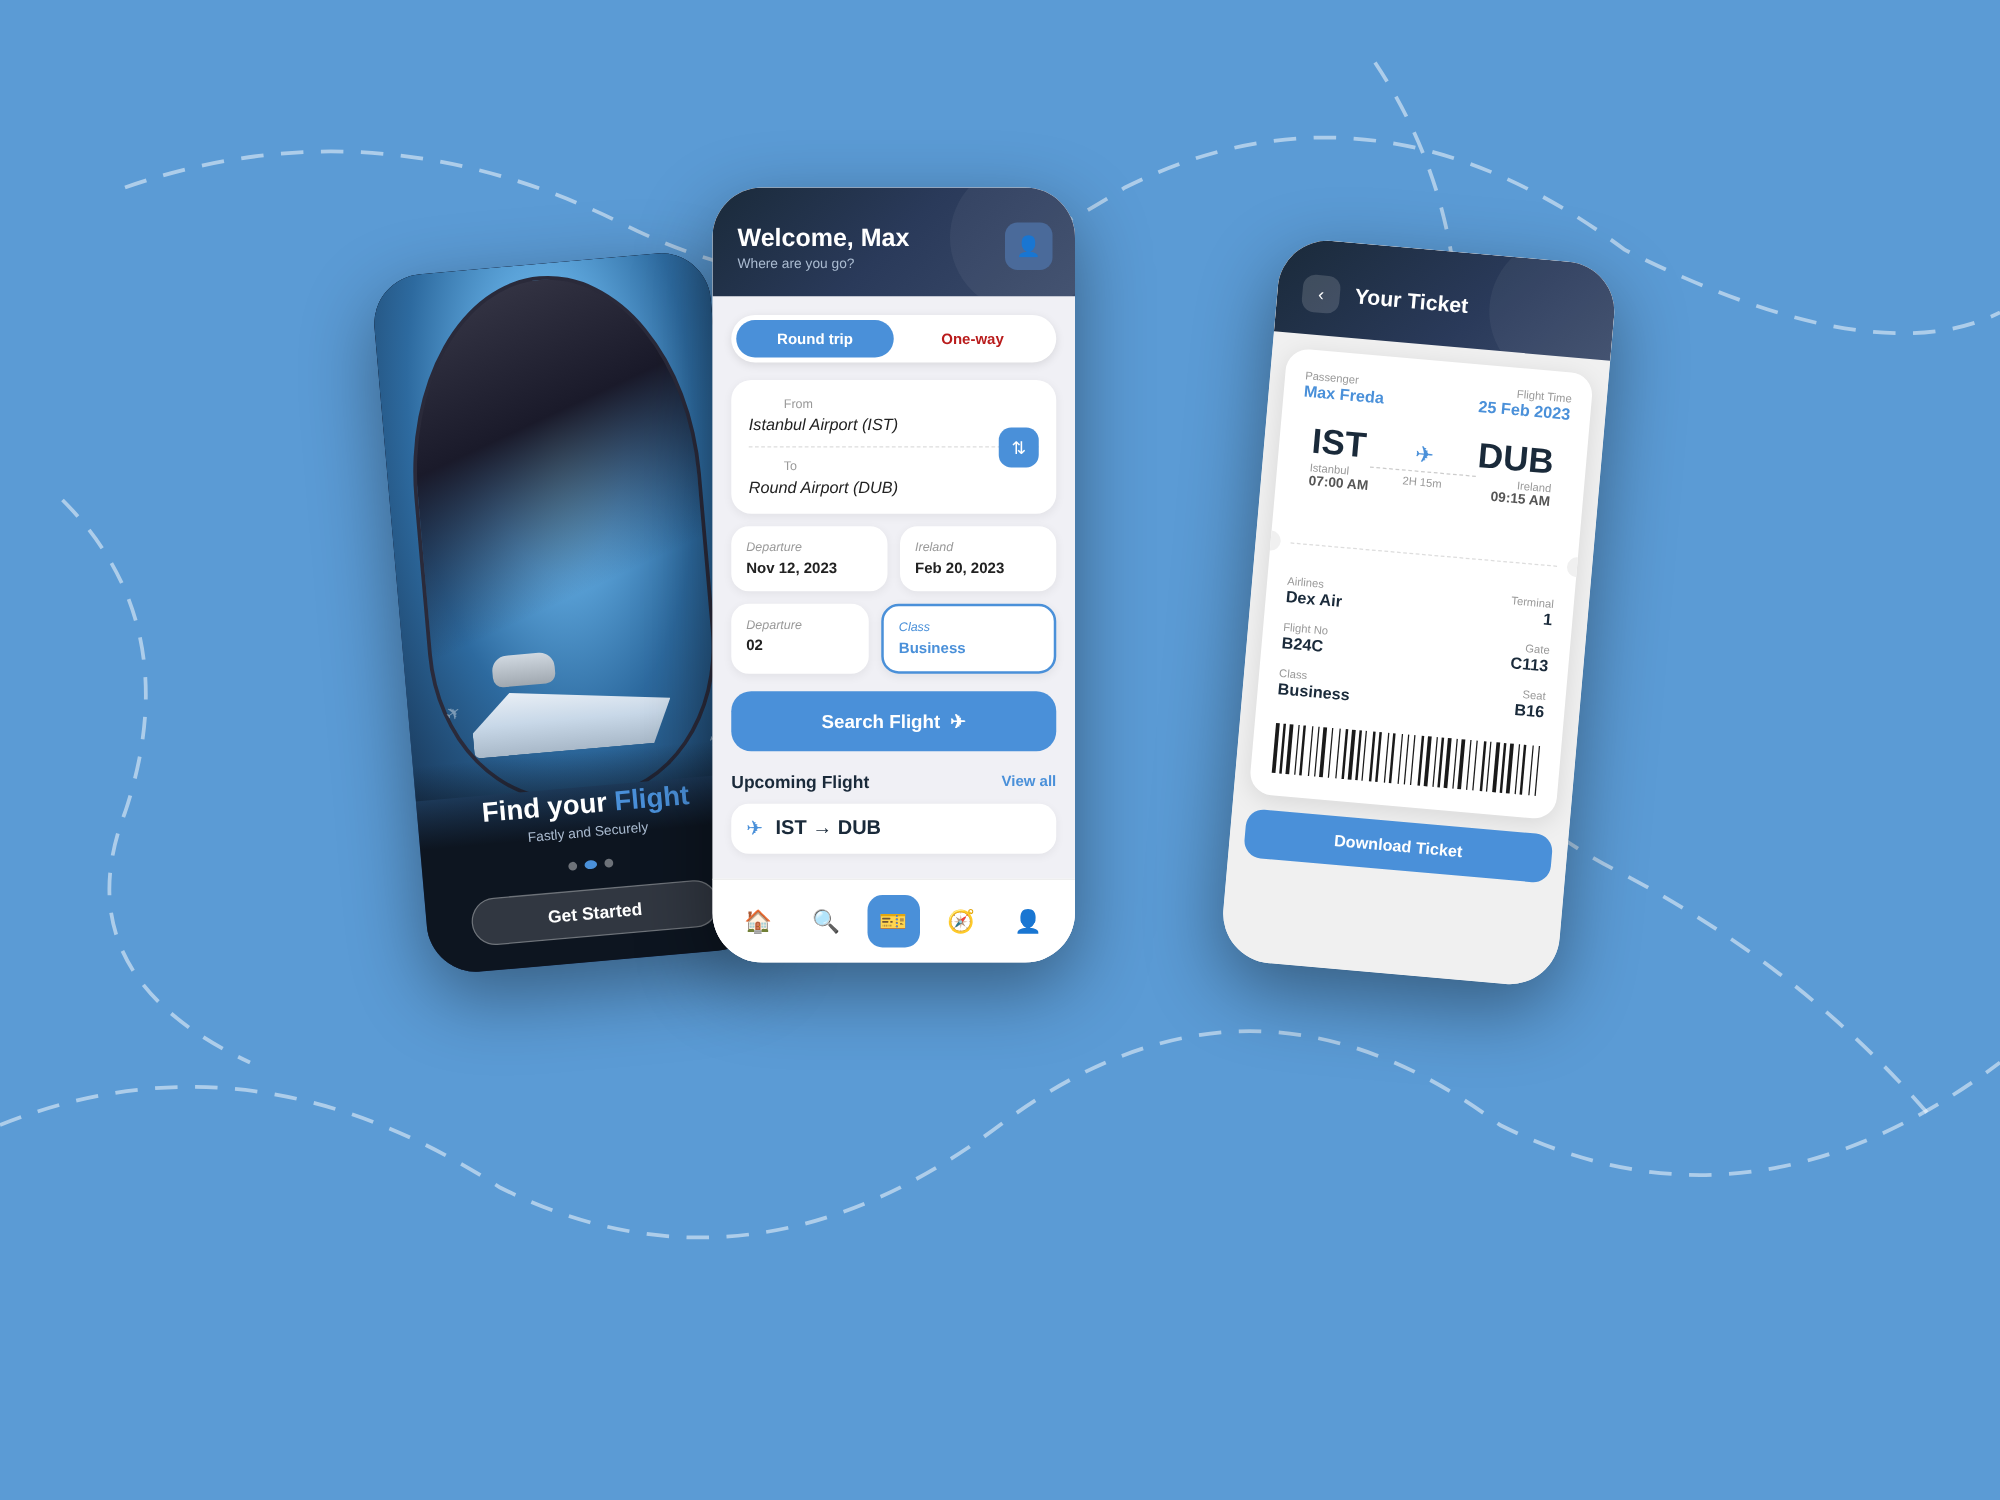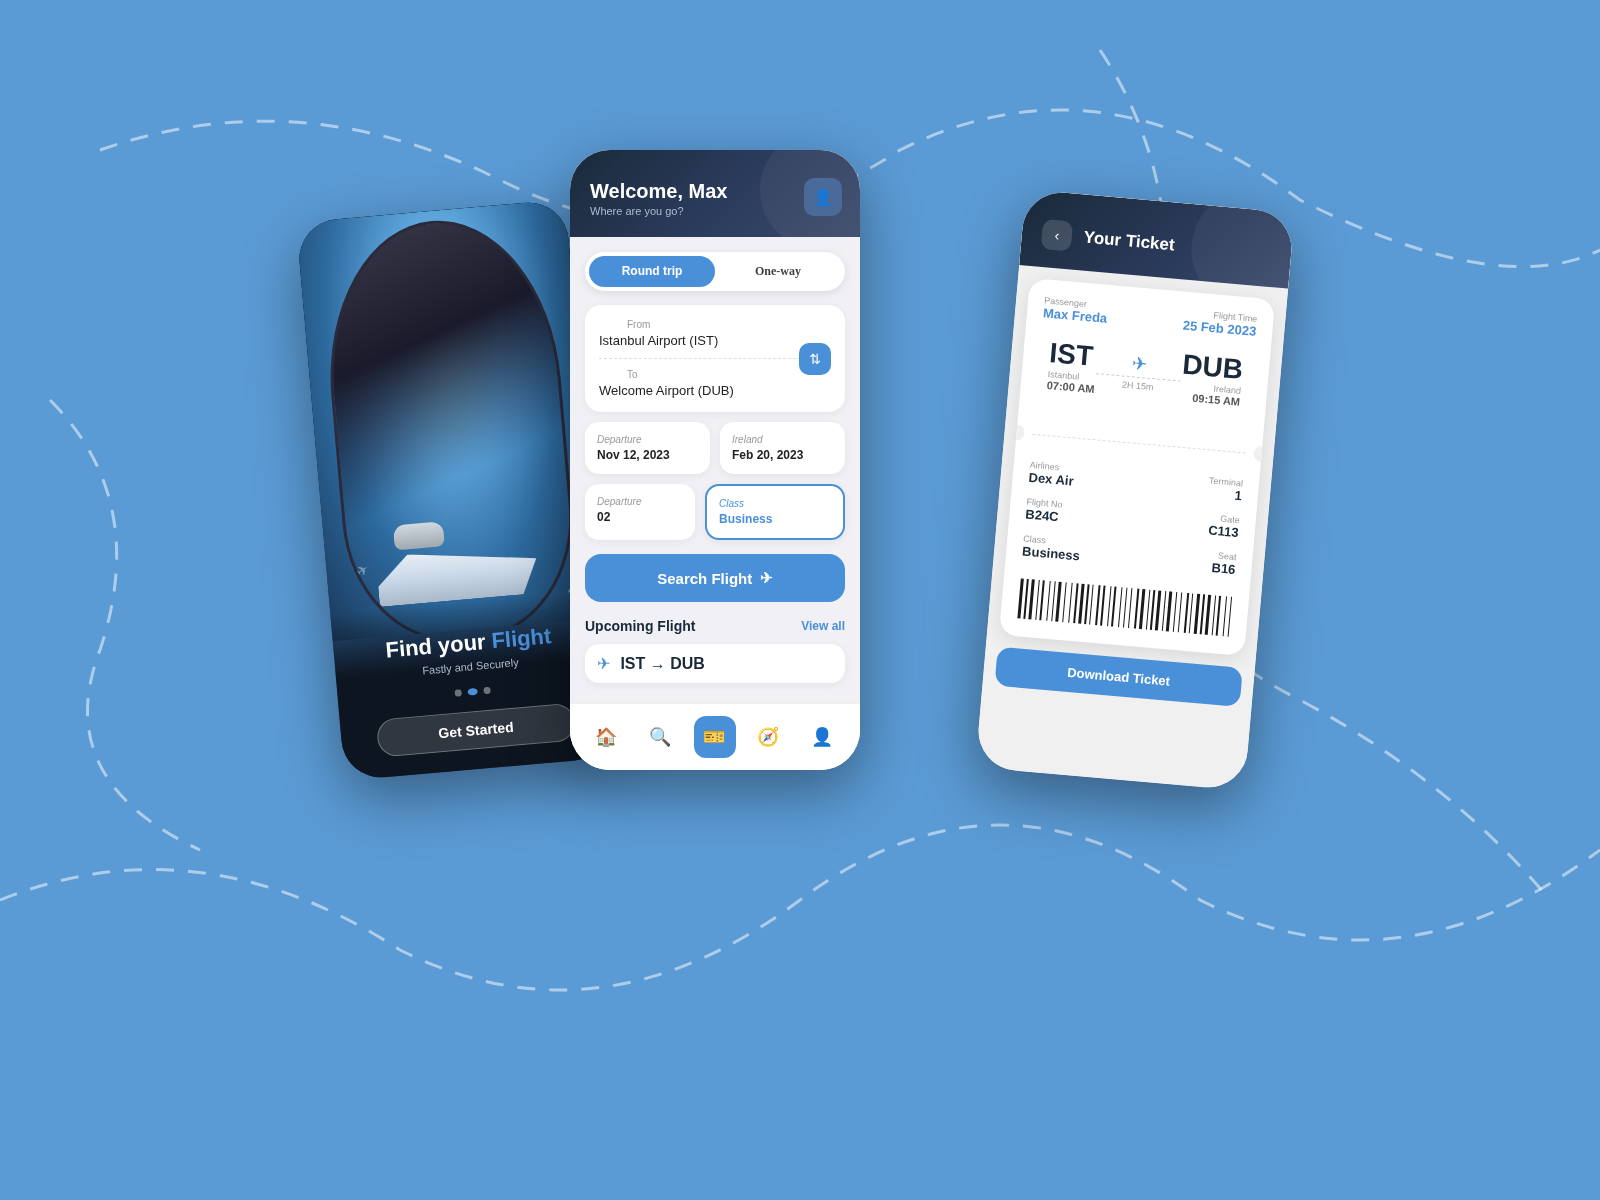--- a/index.html
+++ b/index.html
@@ -254,22 +254,21 @@
       font-weight: 600;
       cursor: pointer;
     }
 
     .trip-btn.active {
       background: #4a90d9;
       color: white;
     }
 
     .trip-btn.inactive {
-      color: #404040;
-      font-family: Liberation Serif, serif;
+      color: #b91c1c;
     }
 
     .route-card {
       background: white;
       border-radius: 16px;
       padding: 14px;
       margin-bottom: 10px;
       box-shadow: 0 2px 8px rgba(0,0,0,0.06);
       position: relative;
     }
@@ -278,20 +277,21 @@
       font-size: 10px;
       color: #999;
       margin-bottom: 3px;
       padding-left: 28px;
     }
 
     .route-value {
       font-size: 13px;
       color: #222;
       font-weight: 500;
+      font-style: italic;
     }
 
     .route-divider {
       border: none;
       border-top: 1px dashed #ddd;
       margin: 10px 0;
     }
 
     .swap-btn {
       position: absolute;
@@ -739,21 +739,21 @@
         <div class="trip-toggle">
           <div class="trip-btn active">Round trip</div>
           <div class="trip-btn inactive">One-way</div>
         </div>
 
         <div class="route-card">
           <div class="route-label">From</div>
           <div class="route-value">Istanbul Airport (IST)</div>
           <hr class="route-divider">
           <div class="route-label">To</div>
-          <div class="route-value">Welcome Airport (DUB)</div>
+          <div class="route-value">Round Airport (DUB)</div>
           <div class="swap-btn">⇅</div>
         </div>
 
         <div class="dates-card">
           <div class="date-field">
             <div class="field-label">Departure</div>
             <div class="field-value">Nov 12, 2023</div>
           </div>
           <div class="date-field">
             <div class="field-label">Ireland</div>

